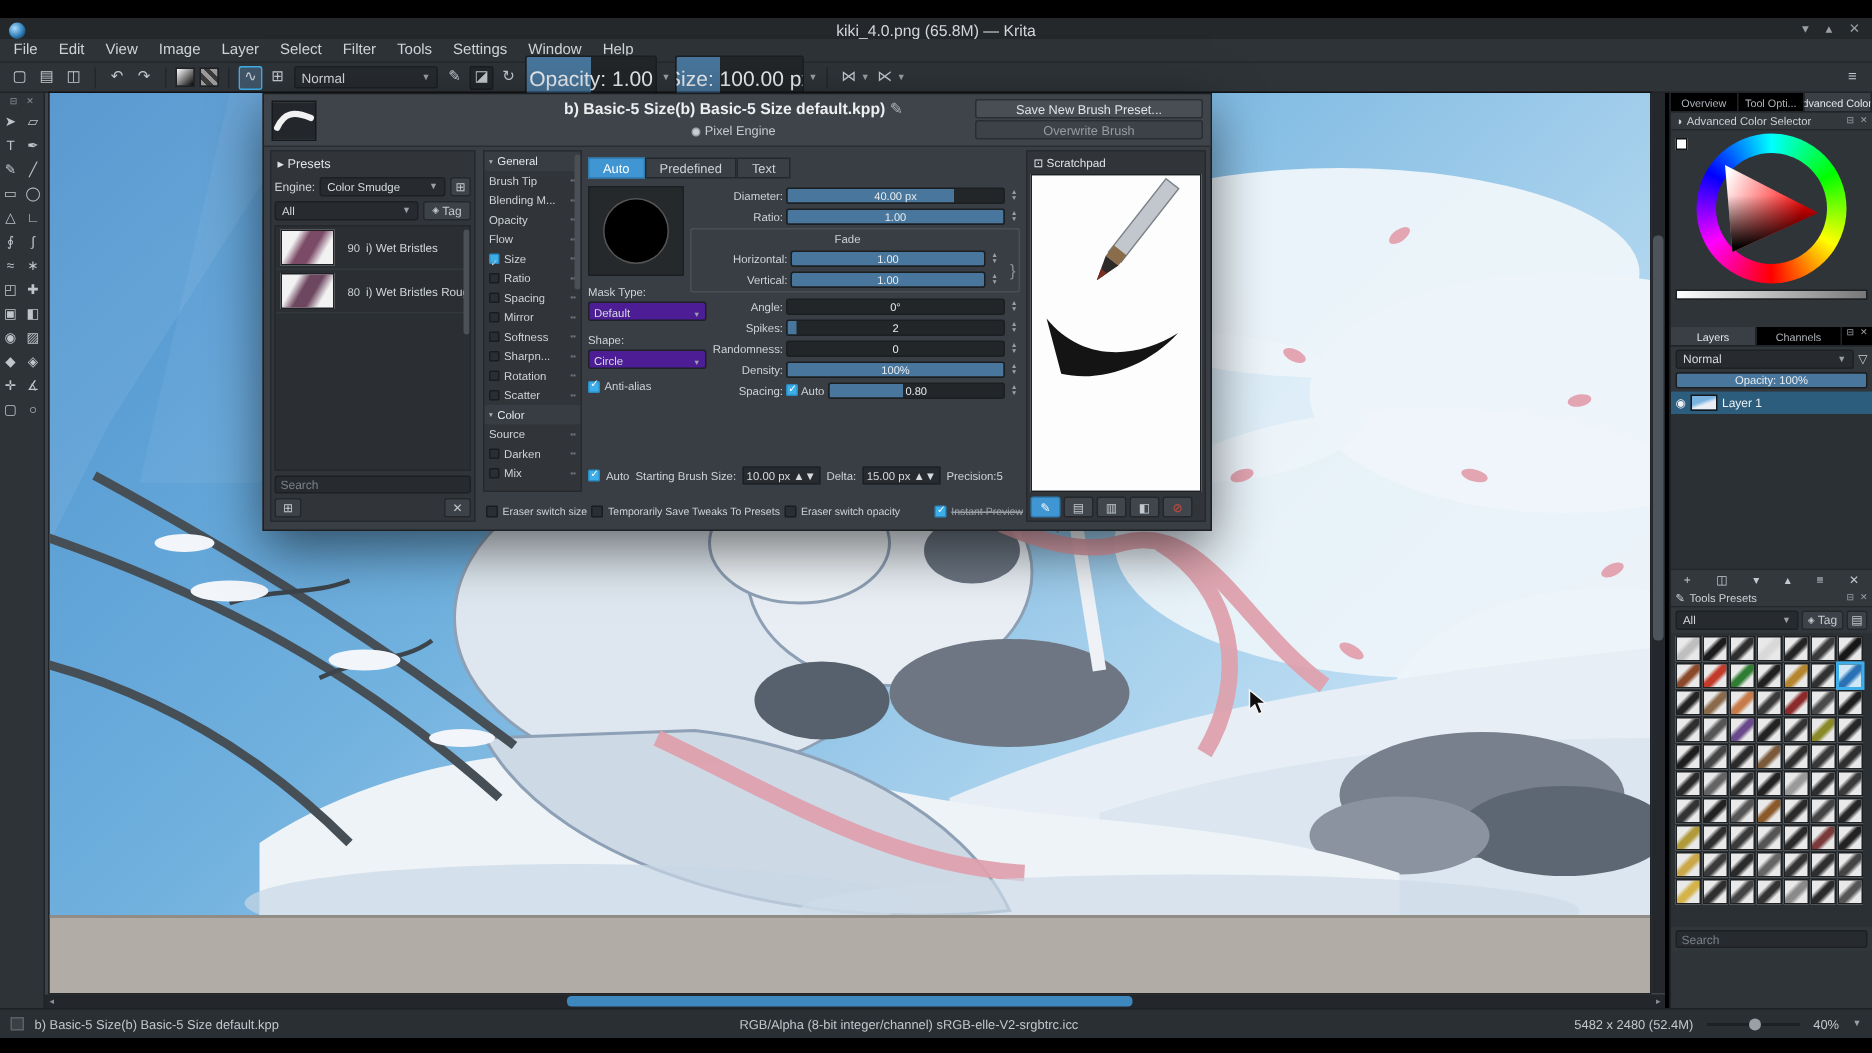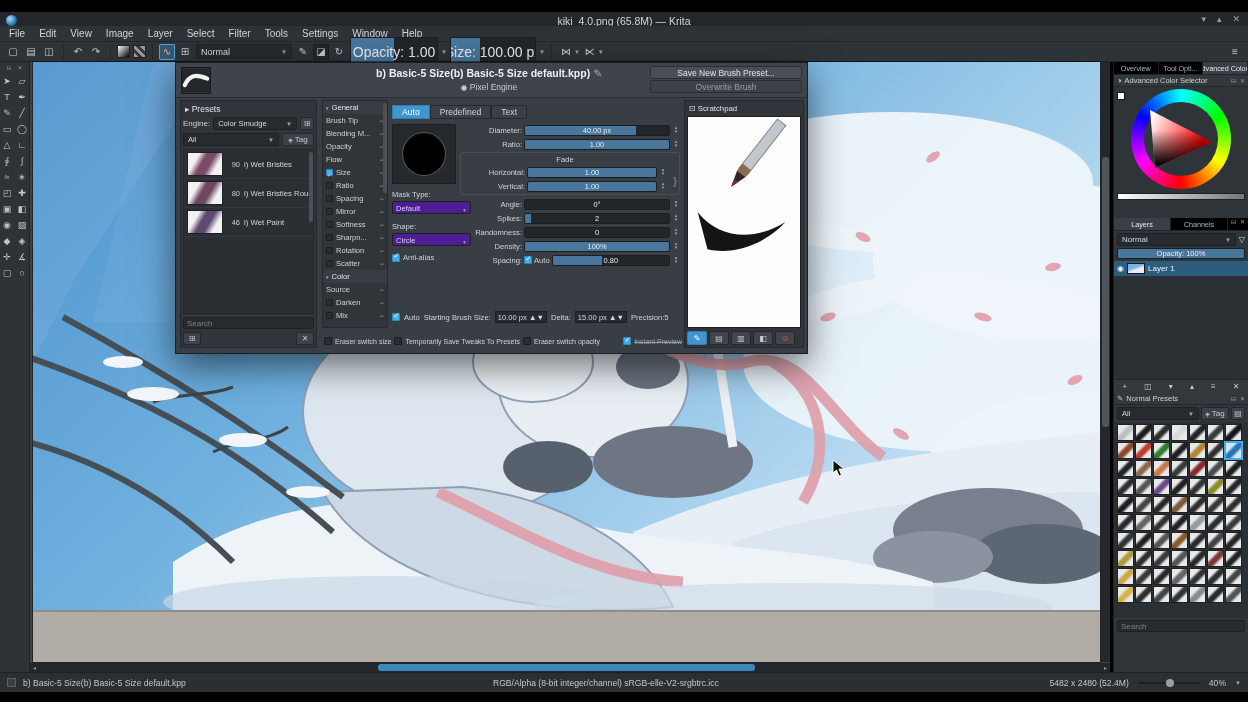--- a/index.html
+++ b/index.html
@@ -409,21 +409,21 @@
     <span>+</span>
         <span>◫</span>
         <span>▾</span>
         <span>▴</span>
         <span>≡</span>
         <span>✕</span>
       </div>
 
     <div class="dock-head">
       <span>✎</span>
-      <span>Normal Presets</span>
+      <span>Tools Presets</span>
       <span class="dk-icons">
           <span>⊟</span>
           <span>✕</span>
         </span>
     </div>
     <div class="bp-filter">
       <span class="combo" style="flex:1;height:13px;font-size:7.6px">
         <span>All</span>
           <span class="caret">▼</span>
       </span>
@@ -556,25 +556,20 @@
           </div>
 
           <div class="brow">
             <span class="thumb" style="--c: #6d4660;"></span>
             <span class="num">80</span>
             <span class="nm">i) Wet Bristles Rough</span>
           </div>
 
 
 
-          <div class="brow">
-            <span class="thumb" style="--c: #5d4a6e;"></span>
-            <span class="num">46</span>
-            <span class="nm">i) Wet Paint</span>
-          </div>
         </div>
       <div style="margin-top:3px"><input class="sinput" placeholder="Search" style=""></div>
       <div class="preset-foot">
         <span class="mini-btn" style="width:18px">⊞</span>
         <span class="mini-btn" style="width:18px">✕</span>
       </div>
     </div>
 
     <div class="col-options">
 

